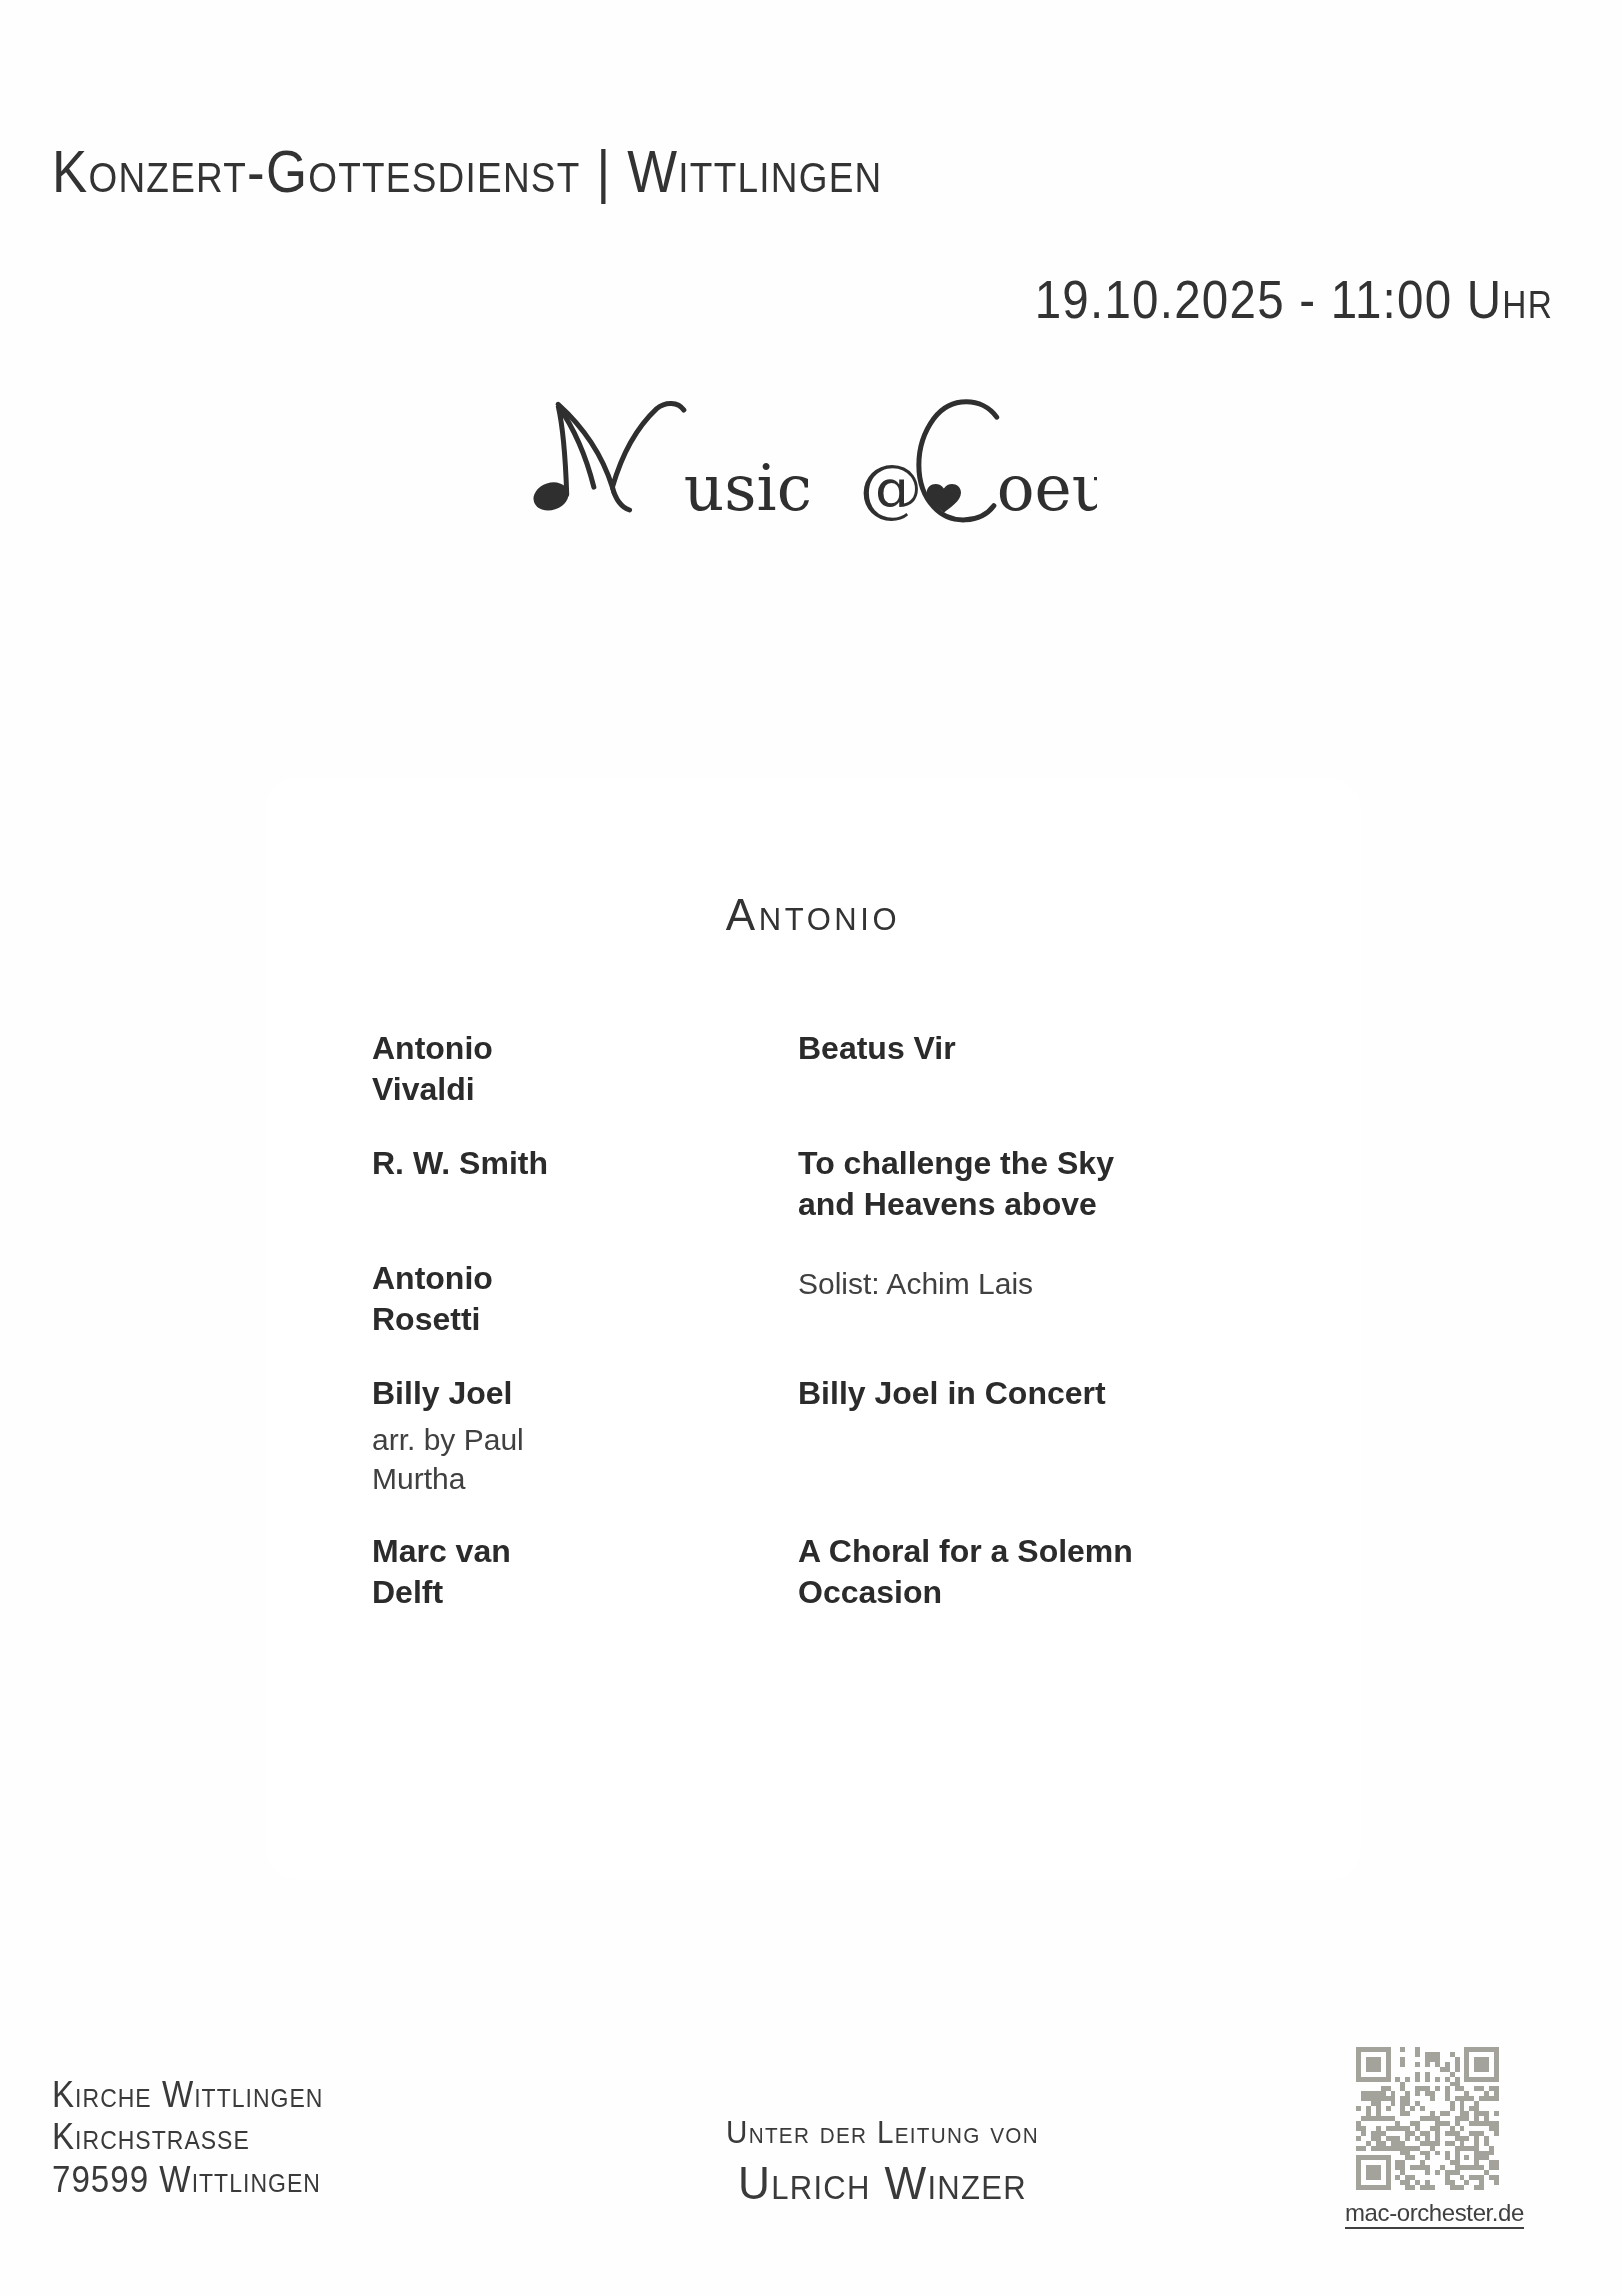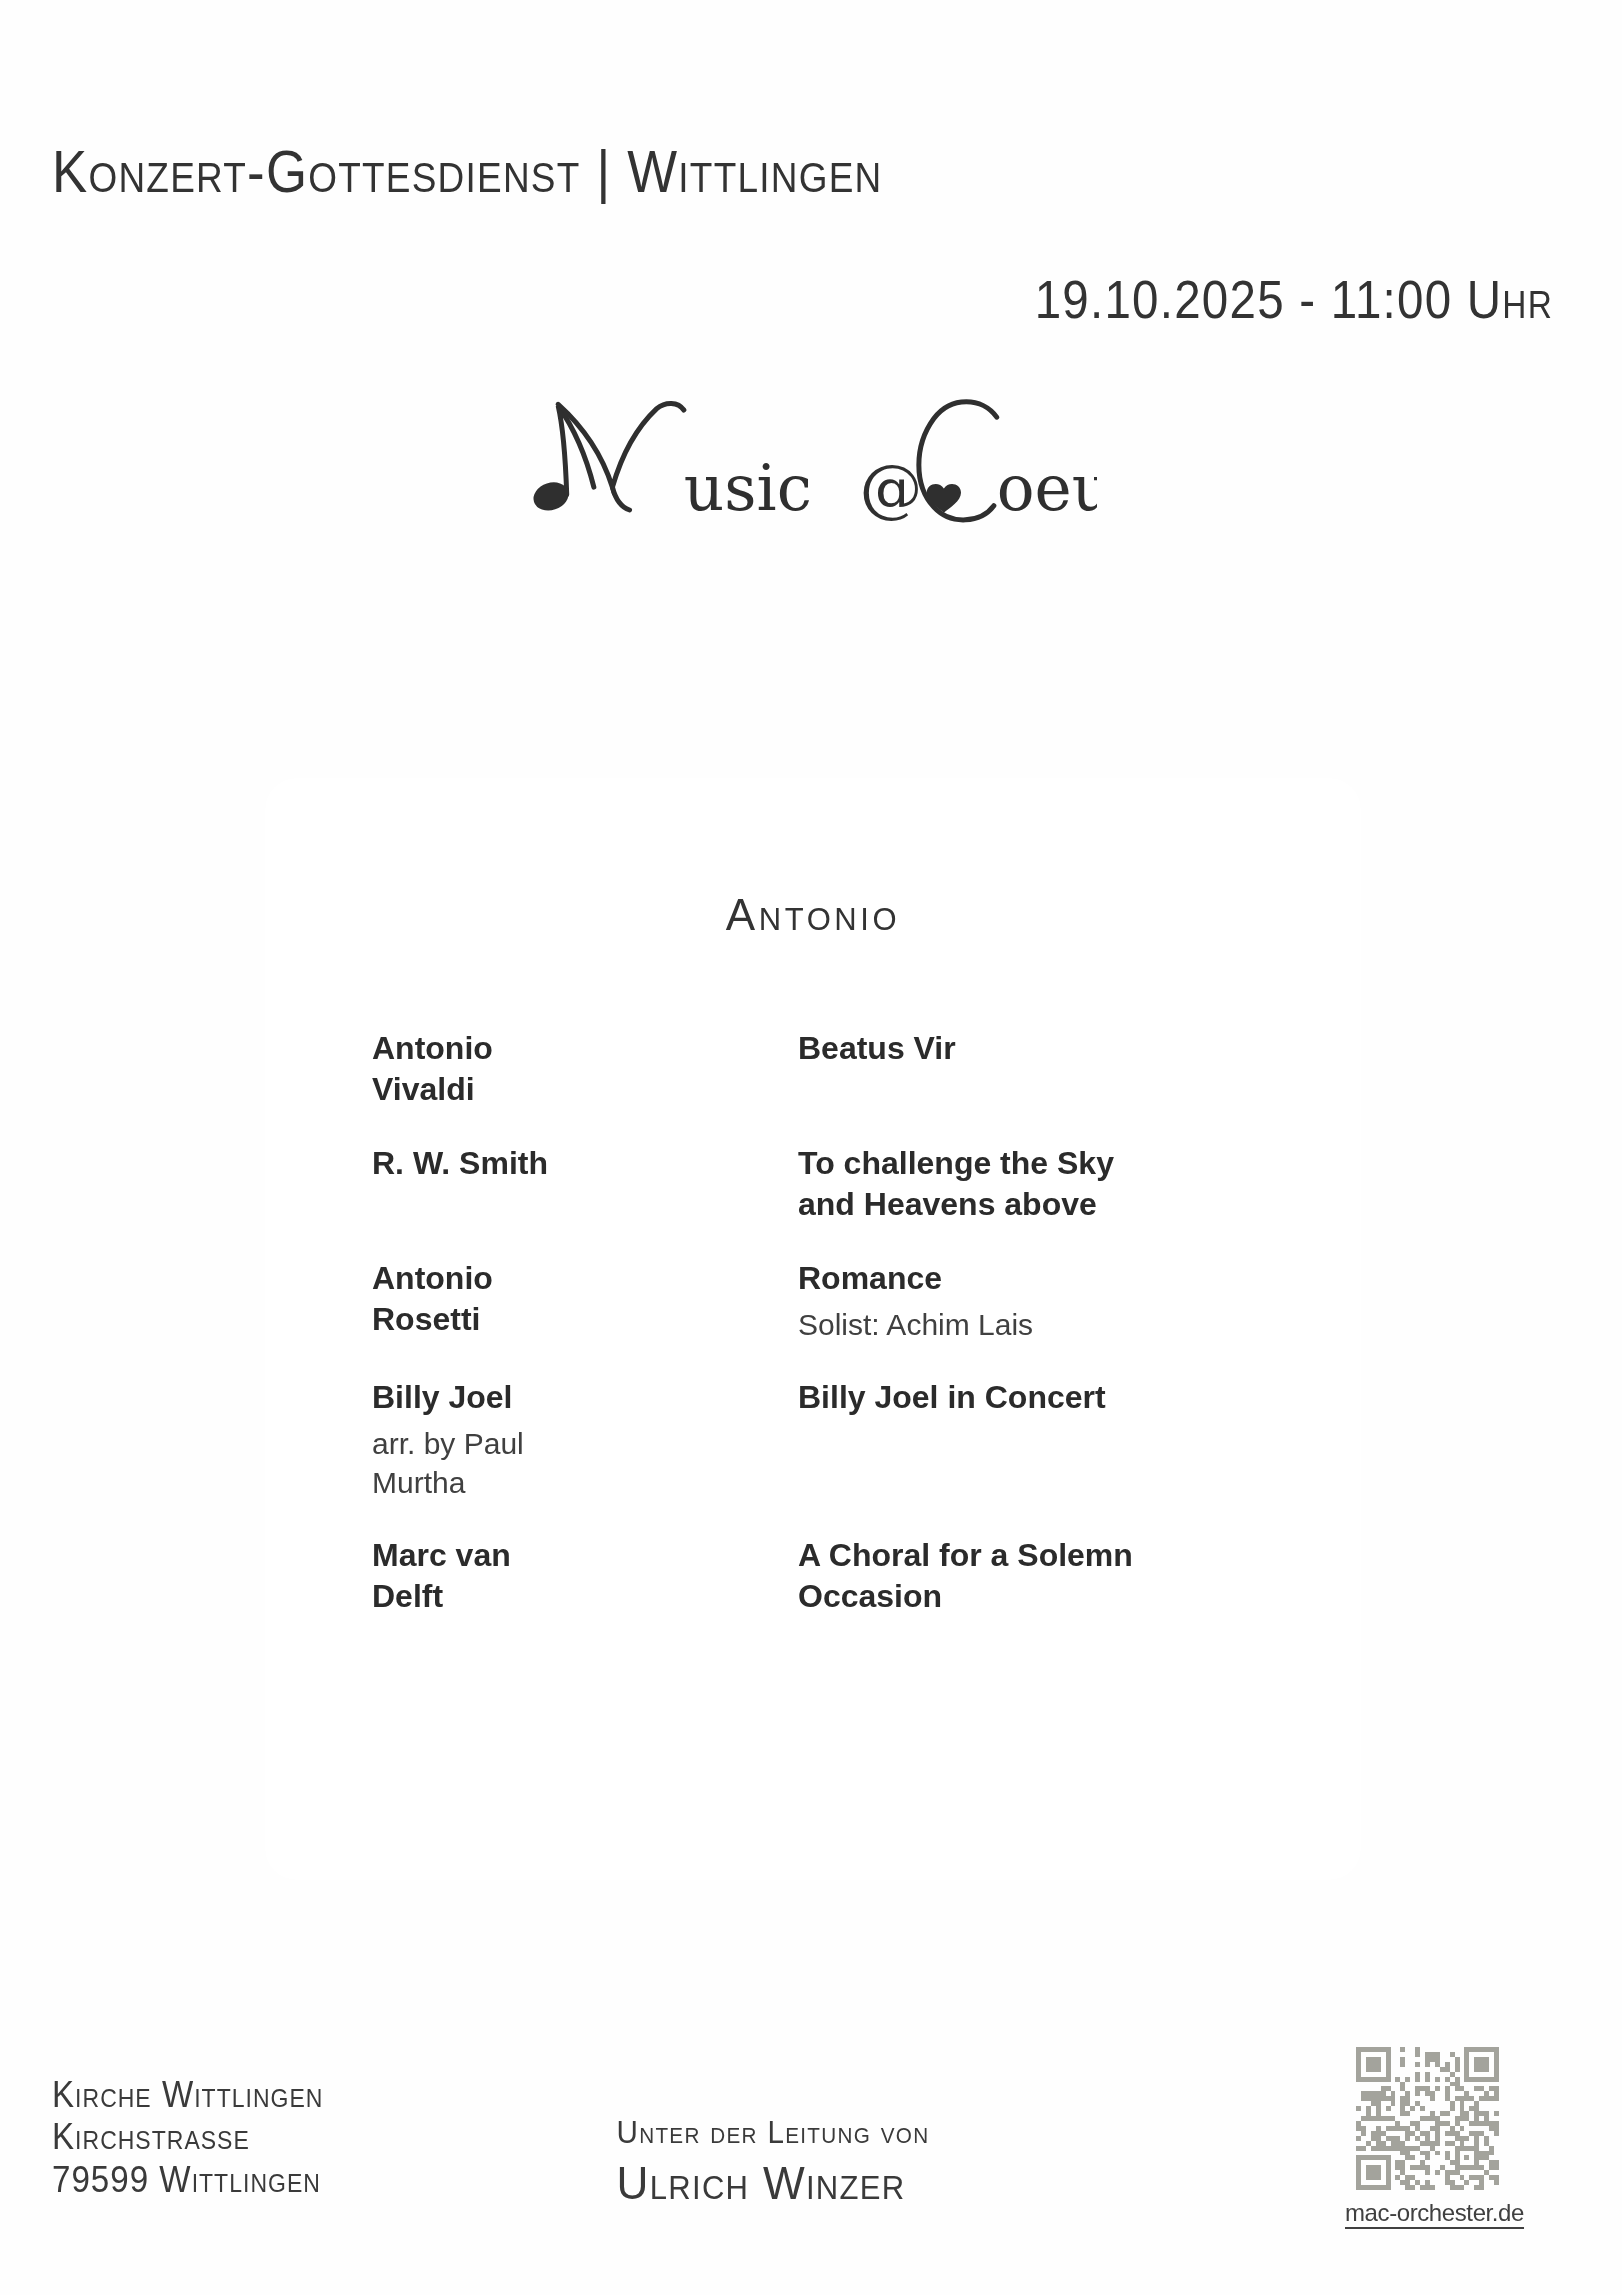--- a/index.html
+++ b/index.html
@@ -136,22 +136,23 @@
     letter-spacing:1.1px;
     color:#3a3a3a;
     line-height:1.18;
     transform:scaleX(0.92);
     transform-origin:left top;
   }
   .venue div{white-space:nowrap;}
 
   #conductor{
     position:absolute;
-    left:601px; top:2114px;
+    left:625px; top:2114px;
     width:515px;
+    text-align:center;
     color:#3a3a3a;
   }
   .cond-lead{
     font-family:"Liberation Sans", sans-serif;
     font-size:31.5px;
     font-weight:300;
     font-variant:small-caps;
     letter-spacing:1.4px;
     white-space:nowrap;
     transform:scaleX(0.94);
@@ -394,21 +395,20 @@
           <div class="pg-col-piece">
             <div class="pg-main">To challenge the Sky
 and Heavens above</div>
           </div>
         </div>
         <div class="pg-row">
           <div class="pg-col-composer">
             <div class="pg-main">Antonio Rosetti</div>
           </div>
           <div class="pg-col-piece">
-            <div class="pg-main">Romance</div>
             <div class="pg-sub">Solist: Achim Lais</div>
           </div>
         </div>
         <div class="pg-row">
           <div class="pg-col-composer">
             <div class="pg-main">Billy Joel</div>
             <div class="pg-sub">arr. by Paul Murtha</div>
           </div>
           <div class="pg-col-piece">
             <div class="pg-main">Billy Joel in Concert</div>

